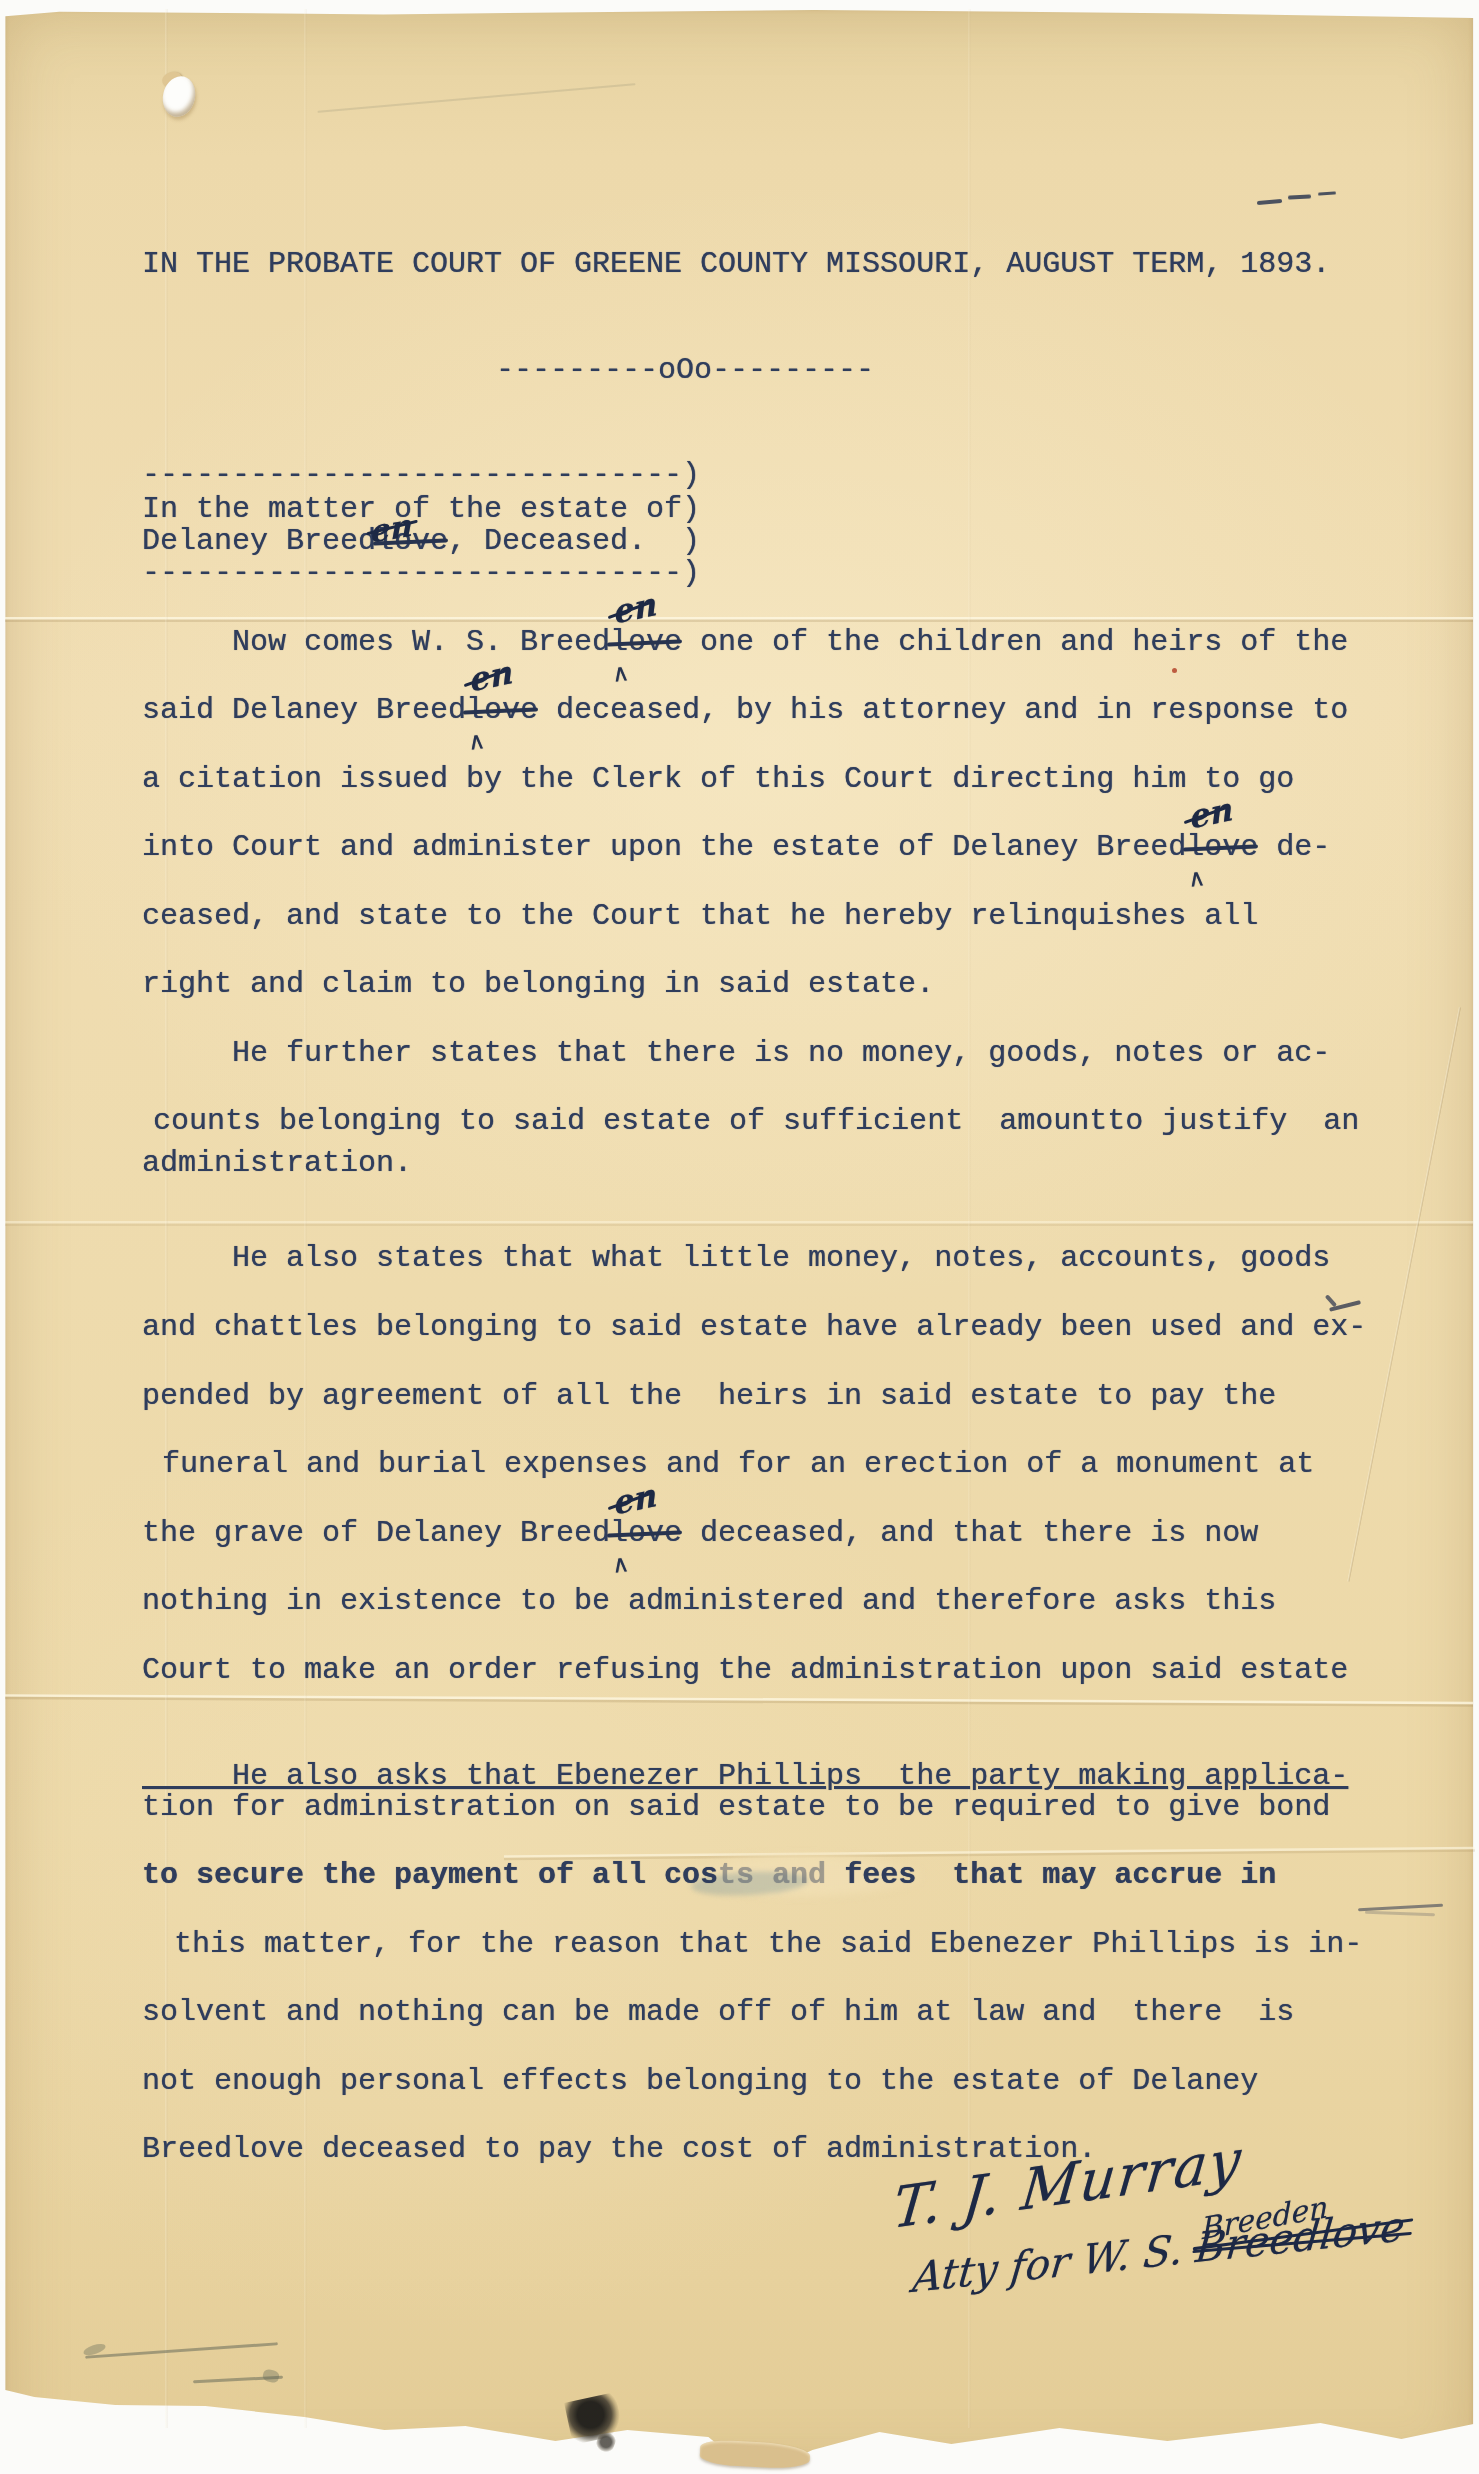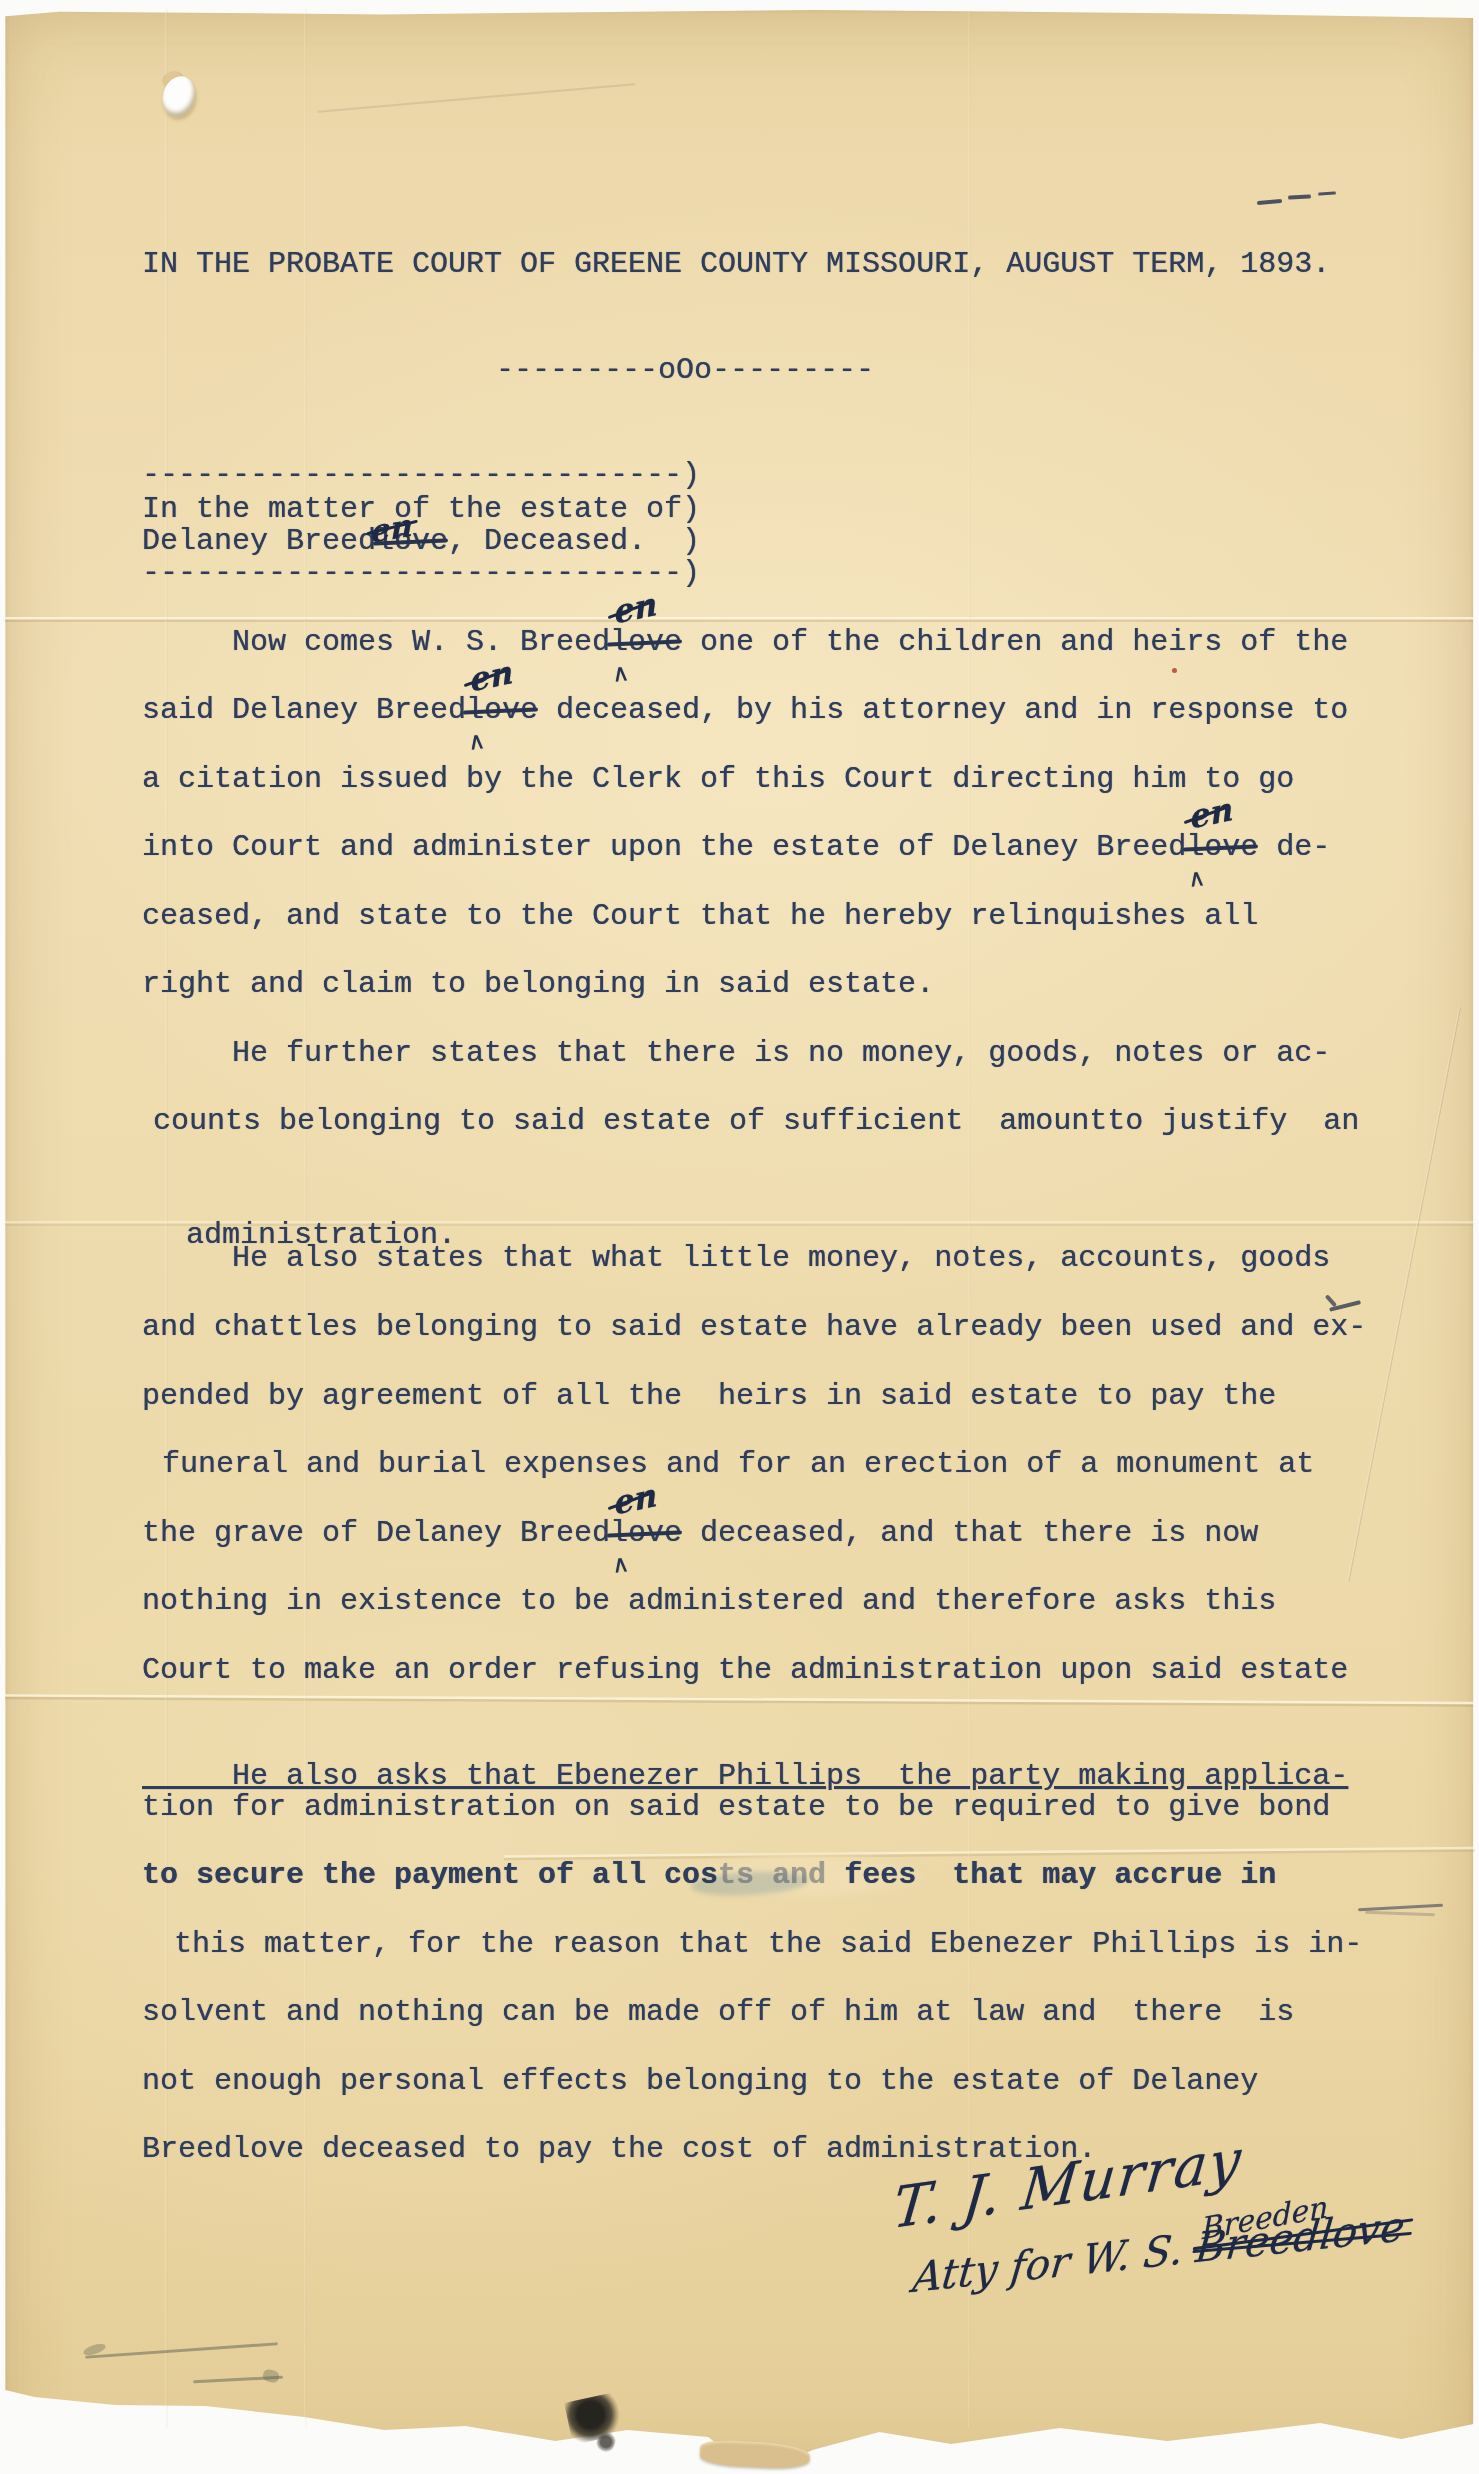--- a/index.html
+++ b/index.html
@@ -136,21 +136,21 @@
 
   <div id="body-lines">
       <div class="tl" style="top: 627px;"><span>     Now comes W. S. Breed</span><span class="struck">lov<i class="hw note">en</i><b class="caret">∧</b></span><span>e one of the children and heirs of the</span></div>
       <div class="tl" style="top: 695px;"><span>said Delaney Breed</span><span class="struck">lov<i class="hw note">en</i><b class="caret">∧</b></span><span>e deceased, by his attorney and in response to</span></div>
       <div class="tl" style="top: 764px;"><span>a citation issued by the Clerk of this Court directing him to go</span></div>
       <div class="tl" style="top: 832px;"><span>into Court and administer upon the estate of Delaney Breed</span><span class="struck">lov<i class="hw note">en</i><b class="caret">∧</b></span><span>e de-</span></div>
       <div class="tl" style="top: 901px;"><span>ceased, and state to the Court that he hereby relinquishes all</span></div>
       <div class="tl" style="top: 969px;"><span>right and claim to belonging in said estate.</span></div>
       <div class="tl" style="top: 1038px;"><span>     He further states that there is no money, goods, notes or ac-</span></div>
       <div class="tl" style="top: 1106px; margin-left: 11px;"><span>counts belonging to said estate of sufficient  amountto justify  an</span></div>
-      <div class="tl" style="top: 1220px; margin-left: 44px;"><span>administration.</span></div>
+      <div class="tl" style="top: 1148px;"><span>administration.</span></div>
       <div class="tl" style="top: 1243px;"><span>     He also states that what little money, notes, accounts, goods</span></div>
       <div class="tl" style="top: 1312px;"><span>and chattles belonging to said estate have already been used and ex-</span></div>
       <div class="tl" style="top: 1381px;"><span>pended by agreement of all the  heirs in said estate to pay the</span></div>
       <div class="tl" style="top: 1449px; margin-left: 20px;"><span>funeral and burial expenses and for an erection of a monument at</span></div>
       <div class="tl" style="top: 1518px;"><span>the grave of Delaney Breed</span><span class="struck">lov<i class="hw note">en</i><b class="caret">∧</b></span><span>e deceased, and that there is now</span></div>
       <div class="tl" style="top: 1586px;"><span>nothing in existence to be administered and therefore asks this</span></div>
       <div class="tl" style="top: 1655px;"><span>Court to make an order refusing the administration upon said estate</span></div>
       <div class="tl" style="top: 1761px; text-decoration: underline;"><span>     He also asks that Ebenezer Phillips  the party making applica-</span></div>
       <div class="tl" style="top: 1792px;"><span>tion for administration on said estate to be required to give bond</span></div>
       <div class="tl" style="top: 1860px; font-weight: bold;"><span>to secure the payment of all cos</span><span class="faded">ts and </span><span>fees  that may accrue in</span></div>

